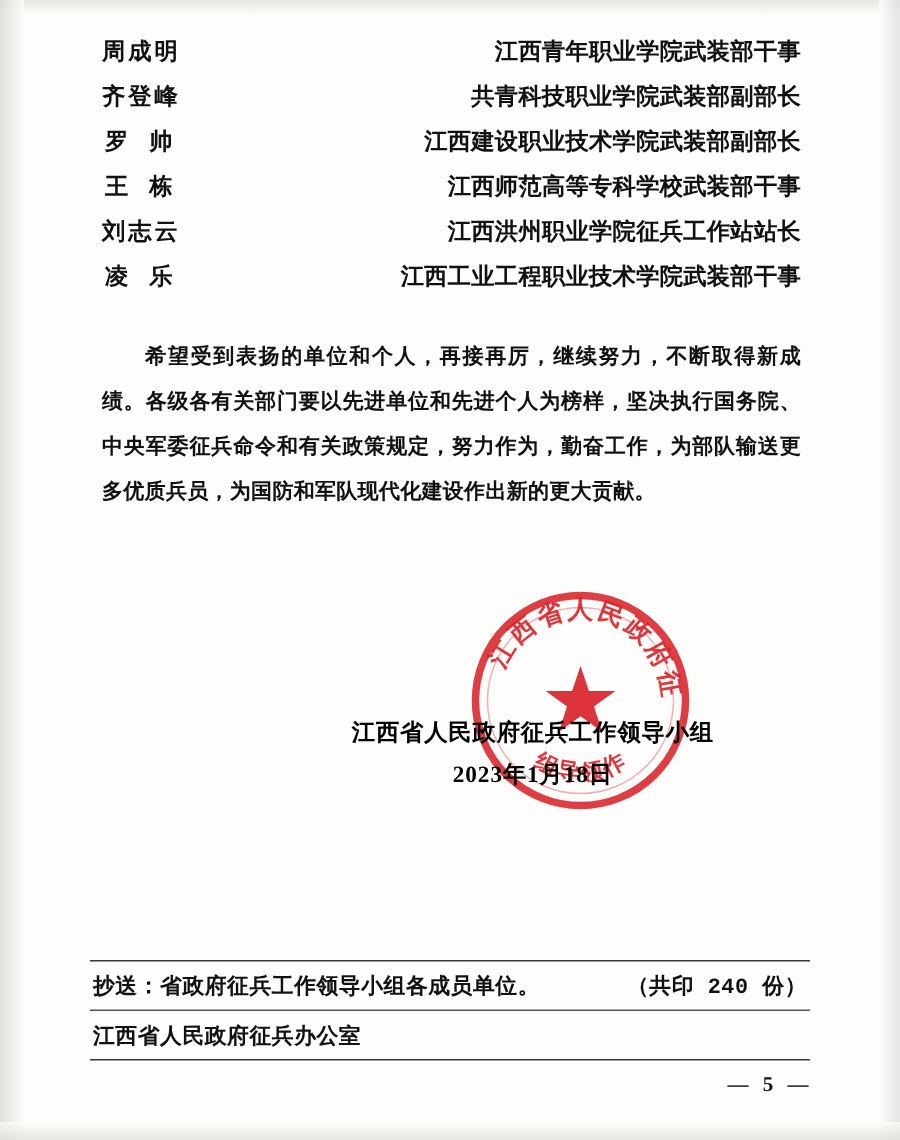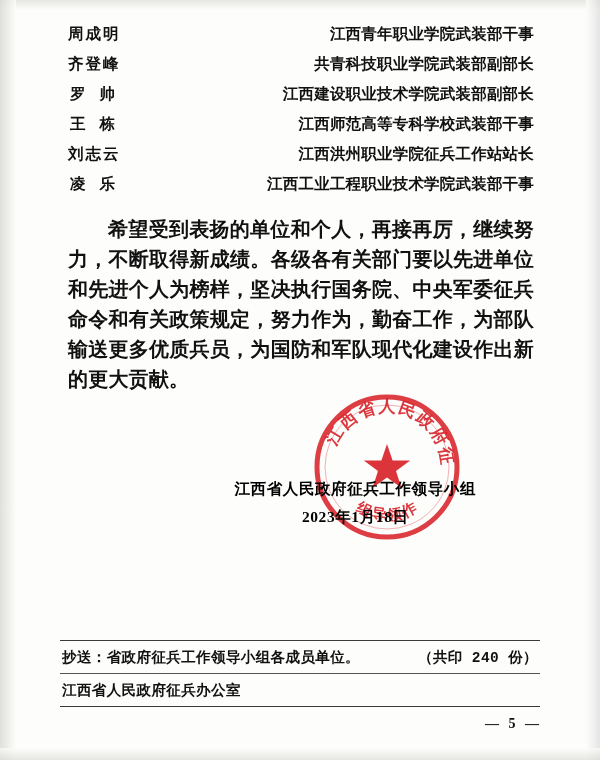--- a/index.html
+++ b/index.html
@@ -78,22 +78,22 @@
   }
   .roster-org {
     flex: 1;
     font-weight: bold;
     letter-spacing: .2px;
     text-align: right;
   }
 
   
   .para {
-    margin-top: 10px;
-    font-size: 20px;
+    margin-top: 20px;
+    font-size: 14px;
     line-height: 30px;
     text-align: justify;
     text-justify: inter-ideograph;
     font-weight: bold;
     letter-spacing: .2px;
   }
   .para .indent { display: inline-block; width: 2em; }
 
   
   .sign-block {

